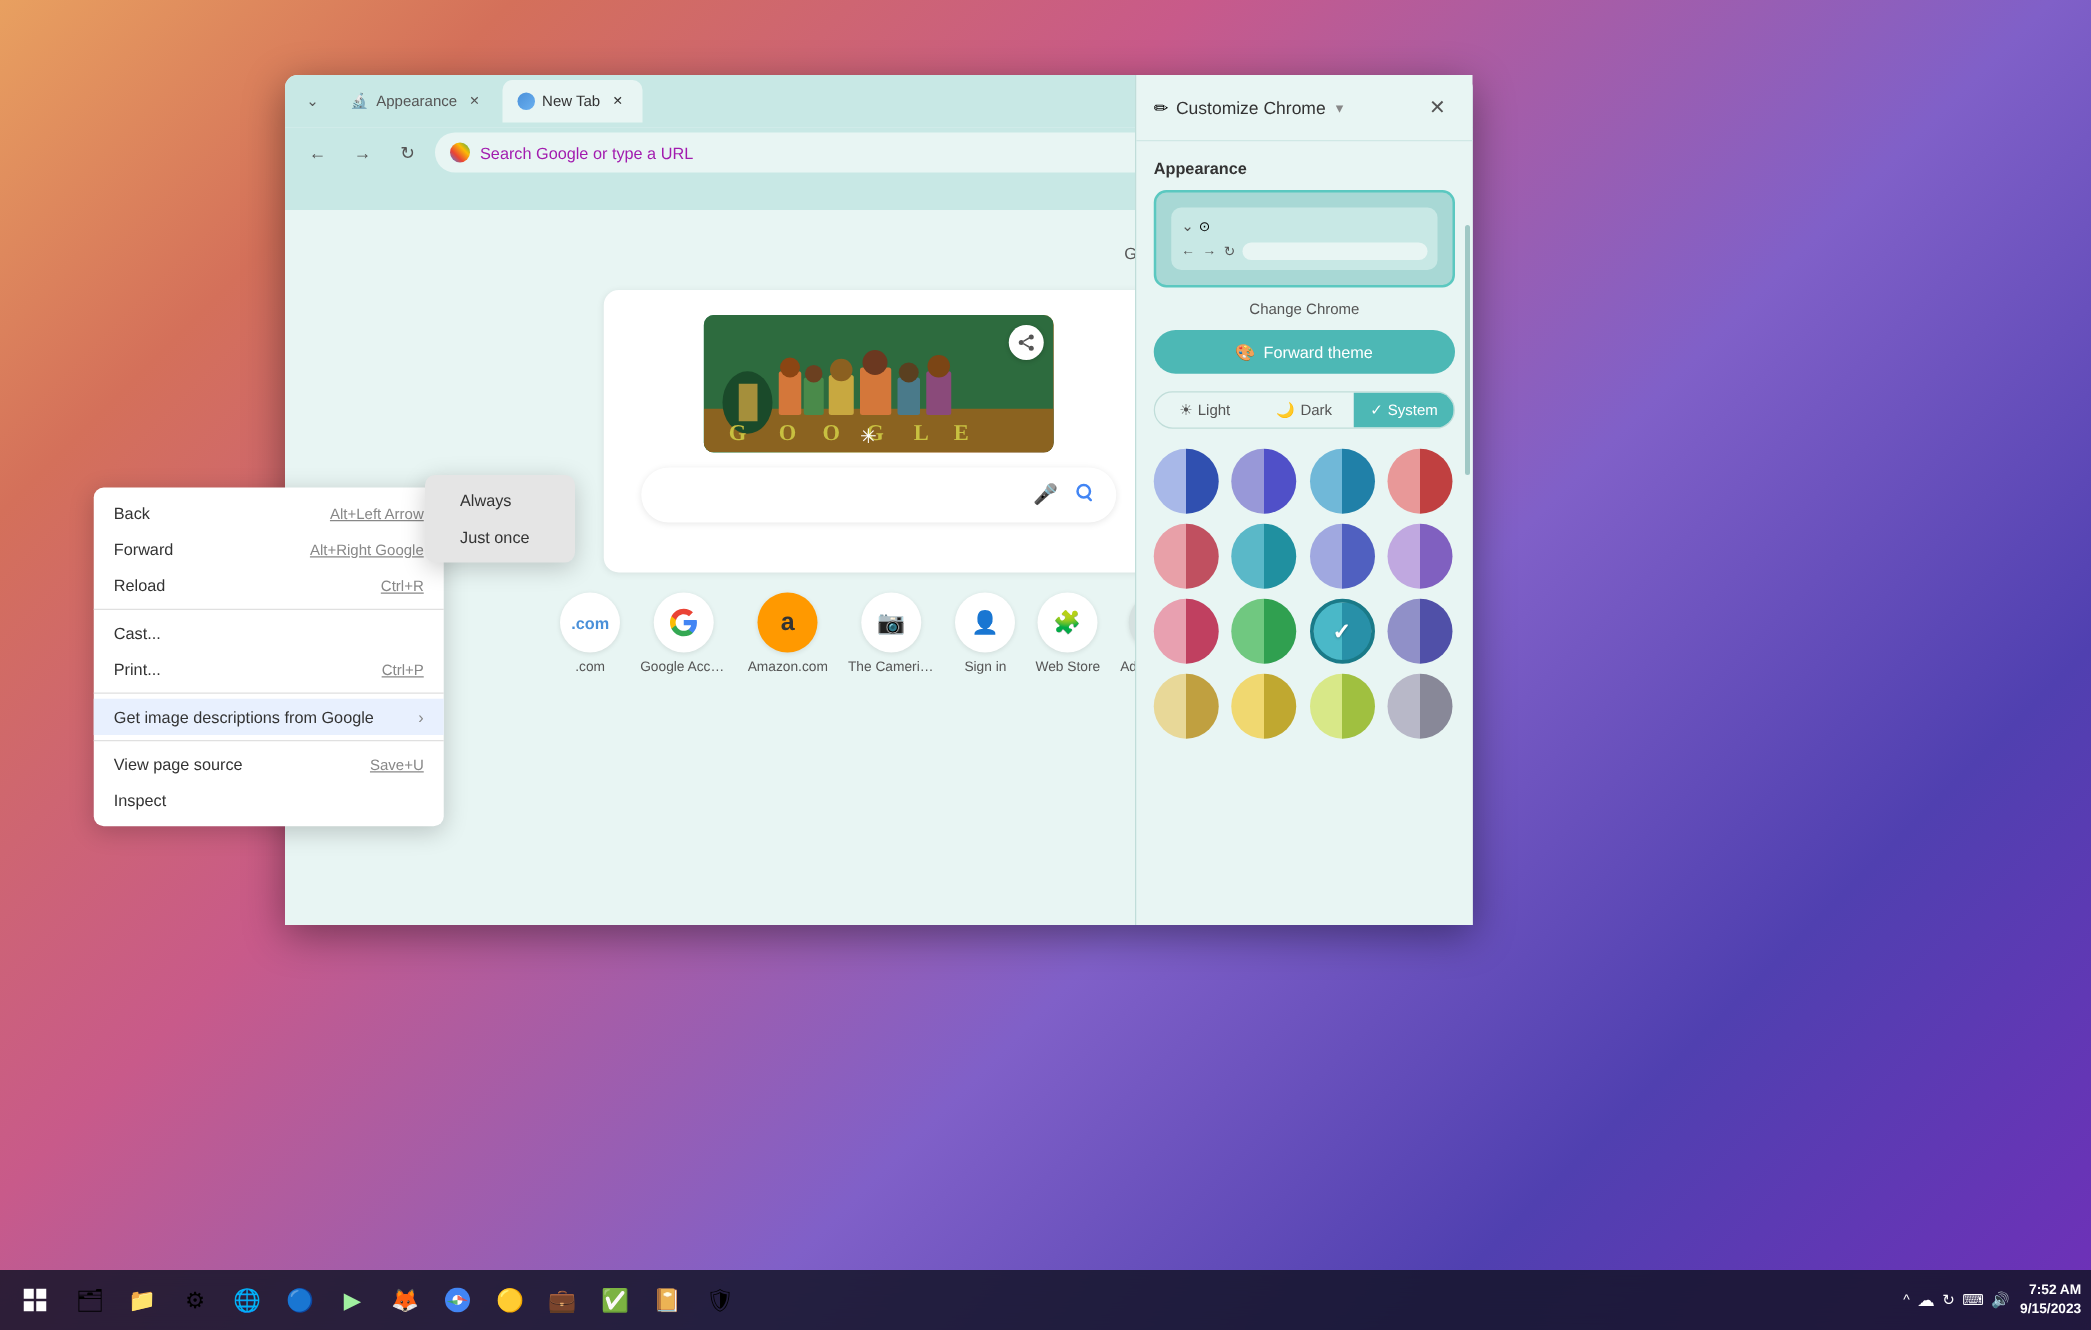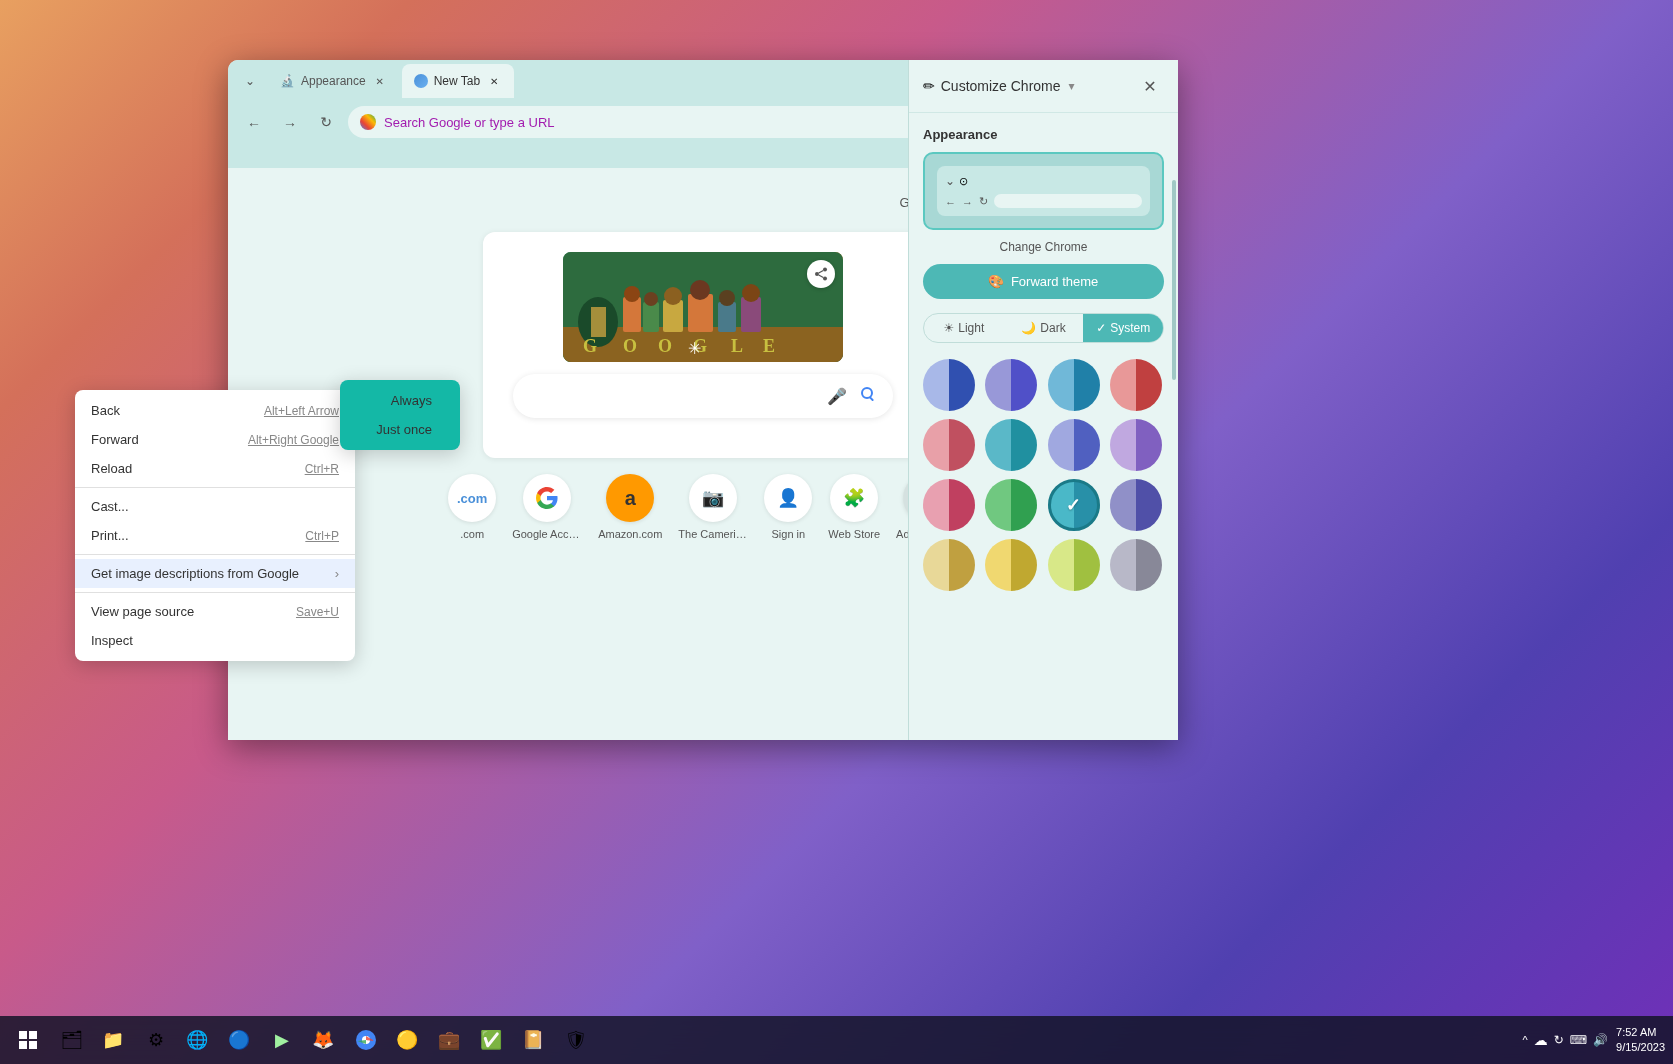--- a/index.html
+++ b/index.html
@@ -52,21 +52,21 @@
       cursor: pointer;
     }
     .taskbar-right {
       margin-left: auto;
       display: flex;
       align-items: center;
       gap: 8px;
       color: white;
       font-size: 11px;
     }
-    .taskbar-time { line-height: 1.4; }
+    .taskbar-time { text-align: right; line-height: 1.4; font-weight: bold; }
     .taskbar-icons { display: flex; align-items: center; gap: 6px; }
 
     
     .browser {
       position: absolute;
       top: 60px;
       left: 228px;
       width: 950px;
       height: 680px;
       background: #e8f5f3;
@@ -415,27 +415,26 @@
     .menu-item.highlighted { background: #e8f0fe; }
     .menu-shortcut { color: #888; font-size: 12px; text-decoration: underline; }
     .menu-arrow { color: #888; }
     .menu-separator { height: 1px; background: #e0e0e0; margin: 4px 0; }
 
     
     .submenu {
       position: absolute;
       top: 380px;
       left: 340px;
-      background: #14b8a6;
+      background: #e5e5e5;
       border-radius: 8px;
       box-shadow: 0 4px 20px rgba(0,0,0,0.2);
       padding: 6px 12px;
       min-width: 120px;
       z-index: 201;
-      text-align: right;
     }
     .submenu-item {
       padding: 7px 16px;
       font-size: 13px;
       color: #333;
       cursor: pointer;
     }
 
     
     .customize-panel {

